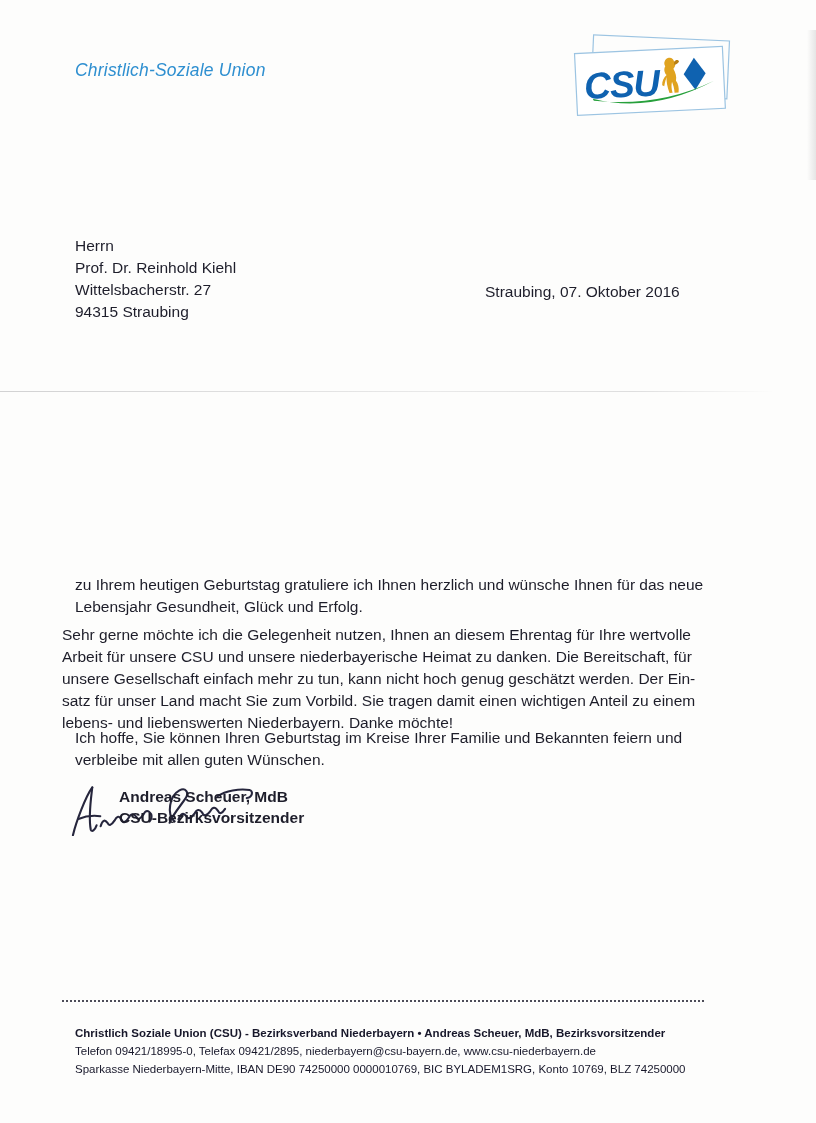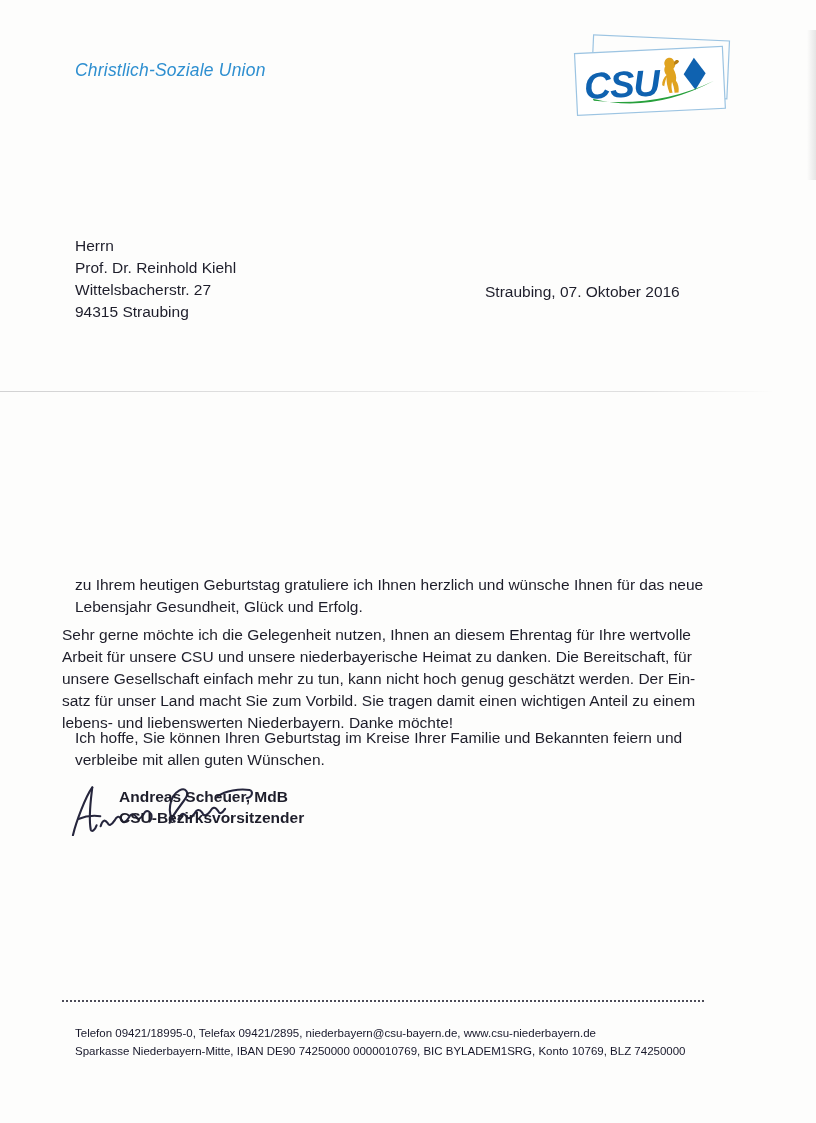--- a/index.html
+++ b/index.html
@@ -151,17 +151,18 @@
   </svg>
 
   <div class="sig-block">
     <div>Andreas Scheuer, MdB</div>
     <div>CSU-Bezirksvorsitzender</div>
   </div>
 
   <div class="dotted-sep"></div>
 
   <div class="footer">
+    <div class="footer-line bold">Christlich Soziale Union (CSU) - Bezirksverband Niederbayern • Andreas Scheuer, MdB, Bezirksvorsitzender</div>
     <div class="footer-line">Telefon 09421/18995-0, Telefax 09421/2895, niederbayern@csu-bayern.de,  www.csu-niederbayern.de</div>
     <div class="footer-line">Sparkasse Niederbayern-Mitte, IBAN DE90 74250000 0000010769, BIC BYLADEM1SRG, Konto 10769, BLZ 74250000</div>
   </div>
 
 </div>
 
 </body></html>

